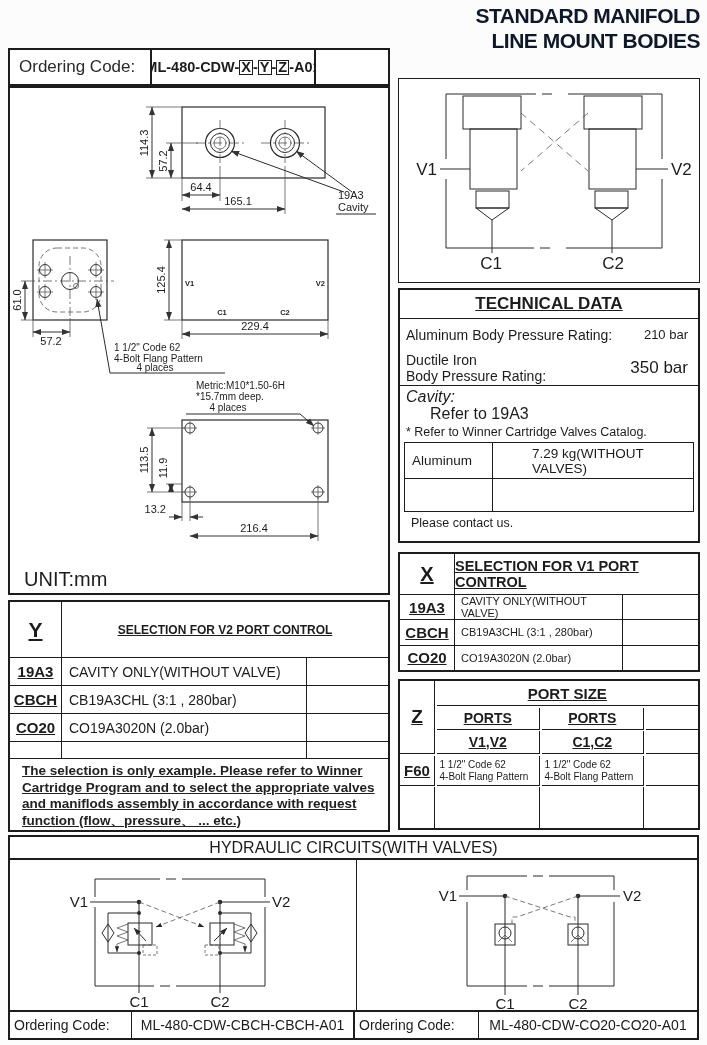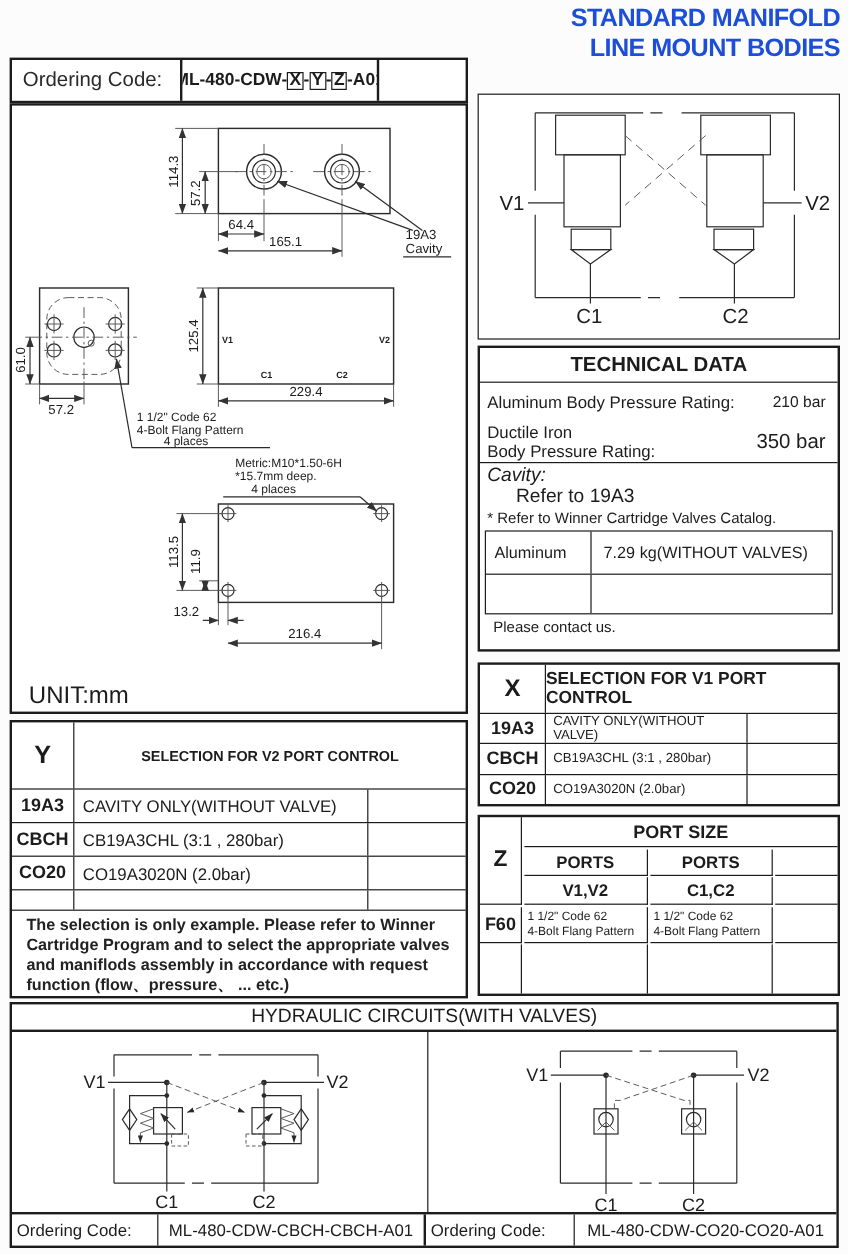--- a/index.html
+++ b/index.html
@@ -2,34 +2,34 @@
 <html><head>
 <meta charset="utf-8">
 <style>
   html,body{margin:0;padding:0;}
   body{width:707px;height:1045px;position:relative;background:#fcfcfc;
        font-family:"Liberation Sans",sans-serif;color:#1c1c1c;overflow:hidden;}
   .box{position:absolute;background:#fff;border:2px solid #1c1c1c;box-sizing:border-box;}
   .cell{box-sizing:border-box;overflow:hidden;}
   .flex{display:flex;}
   .ctr{display:flex;align-items:center;justify-content:center;}
-  .b{font-weight:bold;}
+  .b{font-weight:bold;text-decoration:underline;}
   svg{display:block;}
   svg text{font-family:"Liberation Sans",sans-serif;fill:#1c1c1c;}
   .ln{stroke:#2b2b2b;stroke-width:1.2;fill:none;}
   .ln2{stroke:#2b2b2b;stroke-width:1;fill:none;}
   .thin{stroke:#555;stroke-width:0.8;fill:none;}
   .dim{stroke:#333;stroke-width:1;fill:none;}
   .dash{stroke-dasharray:5,3;}
   .dd{stroke:#555;stroke-width:0.8;fill:none;stroke-dasharray:9,3,2,3;}
   .dimtxt{font-size:11px;}
   .note10{font-size:10px;}
   .dot{fill:#2b2b2b;stroke:none;}
   #title{position:absolute;top:3px;right:7px;text-align:right;font-weight:bold;
-         font-size:21px;line-height:25px;letter-spacing:-0.5px;color:#1d4ed8;}
+         font-size:21px;line-height:25px;letter-spacing:-0.5px;color:#0f172a;}
 </style>
 </head>
 <body>
 
 <div id="title">
   <div>STANDARD MANIFOLD</div>
   <div>LINE MOUNT BODIES</div>
 </div>
 
 <div class="box flex" style="left:8px;top:48px;width:382px;height:38px;">
@@ -235,21 +235,21 @@
       <div>Body Pressure Rating:</div>
     </div>
     <div style="font-size:17px;margin-left:auto;padding-right:10px;">350 bar</div>
   </div>
   <div style="height:54px;position:relative;">
     <div style="position:absolute;left:6px;top:2px;font-size:16px;font-style:italic;">Cavity:</div>
     <div style="position:absolute;left:30px;top:19px;font-size:16px;">Refer to 19A3</div>
     <div style="position:absolute;left:6px;top:39px;font-size:12.5px;">* Refer to Winner Cartridge Valves Catalog.</div>
   </div>
   <div style="margin:2px 4px 2px 4px;border:1.5px solid #1c1c1c;height:68px;display:flex;flex-direction:column;">
-    <div class="flex" style="height:35px;border-bottom:1.5px solid #1c1c1c;">
+    <div class="flex" style="height:35px;border-bottom:1.5px solid #1c1c1c;gap:29px;">
       <div class="cell" style="width:88px;border-right:1.5px solid #1c1c1c;font-size:13.5px;display:flex;align-items:center;padding-left:7px;">Aluminum</div>
       <div class="cell" style="flex:1;font-size:13.5px;display:flex;align-items:center;padding-left:10px;">7.29  kg(WITHOUT VALVES)</div>
     </div>
     <div class="flex" style="flex:1;">
       <div class="cell" style="width:88px;border-right:1.5px solid #1c1c1c;"></div>
       <div class="cell" style="flex:1;"></div>
     </div>
   </div>
   <div style="flex:1;font-size:12.5px;line-height:14.5px;padding:2px 6px;">
     <div style="padding-left:5px;">Please contact us.</div>

